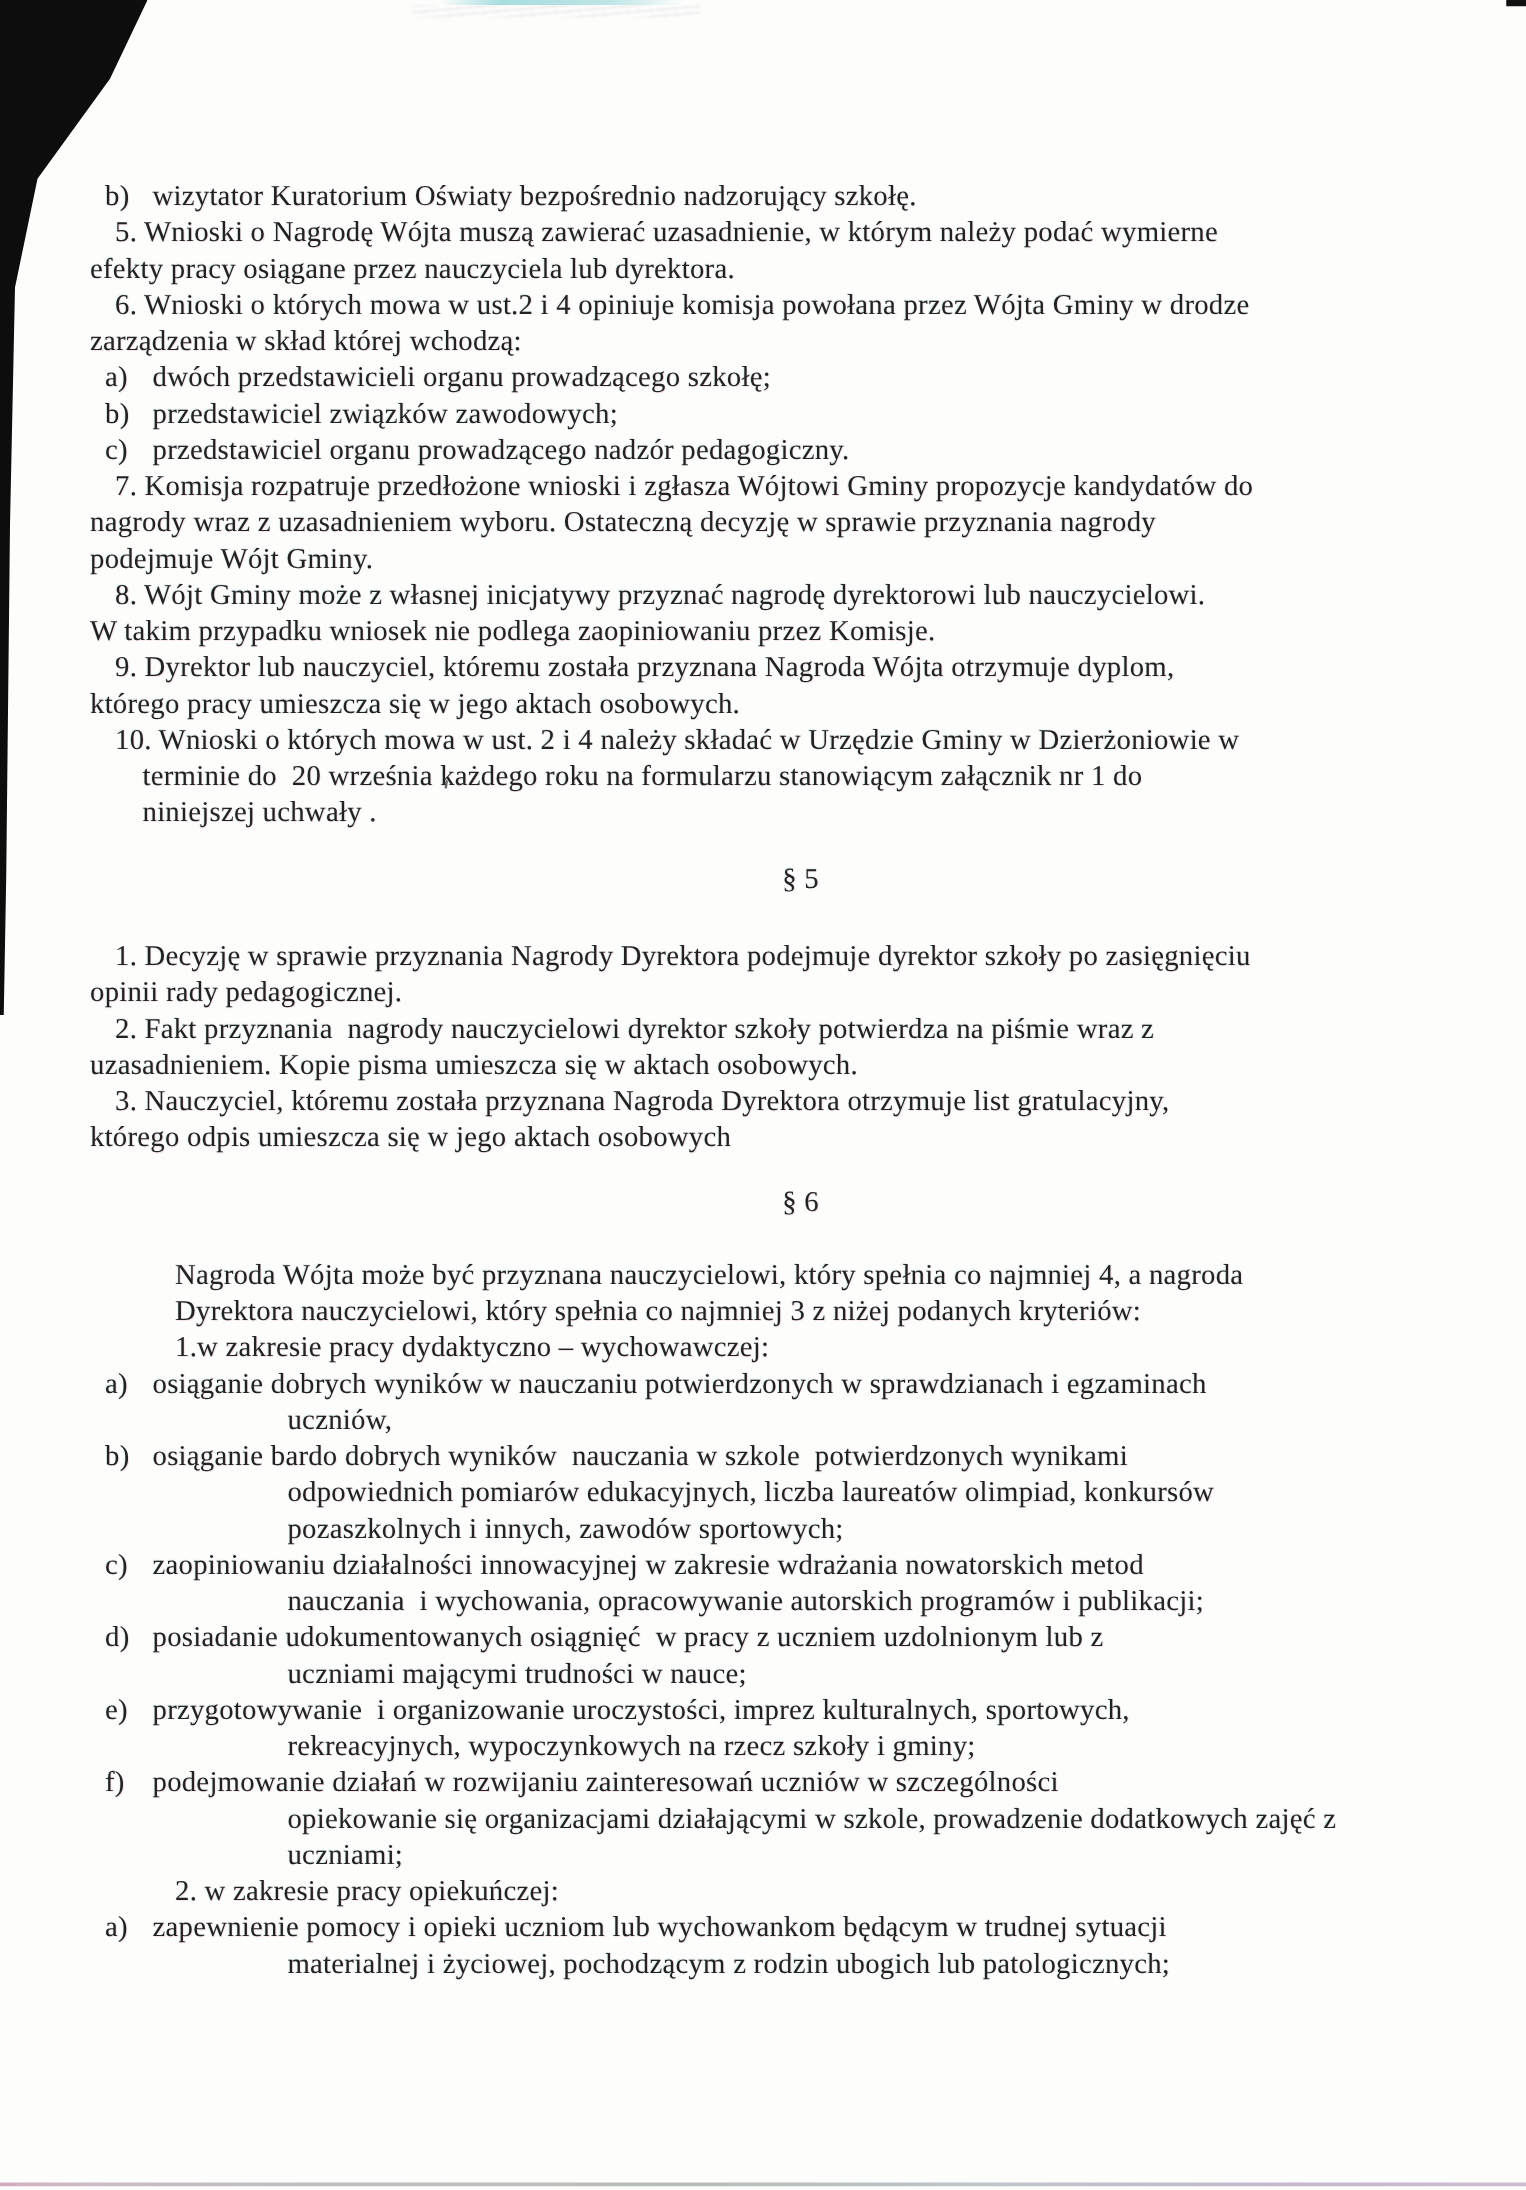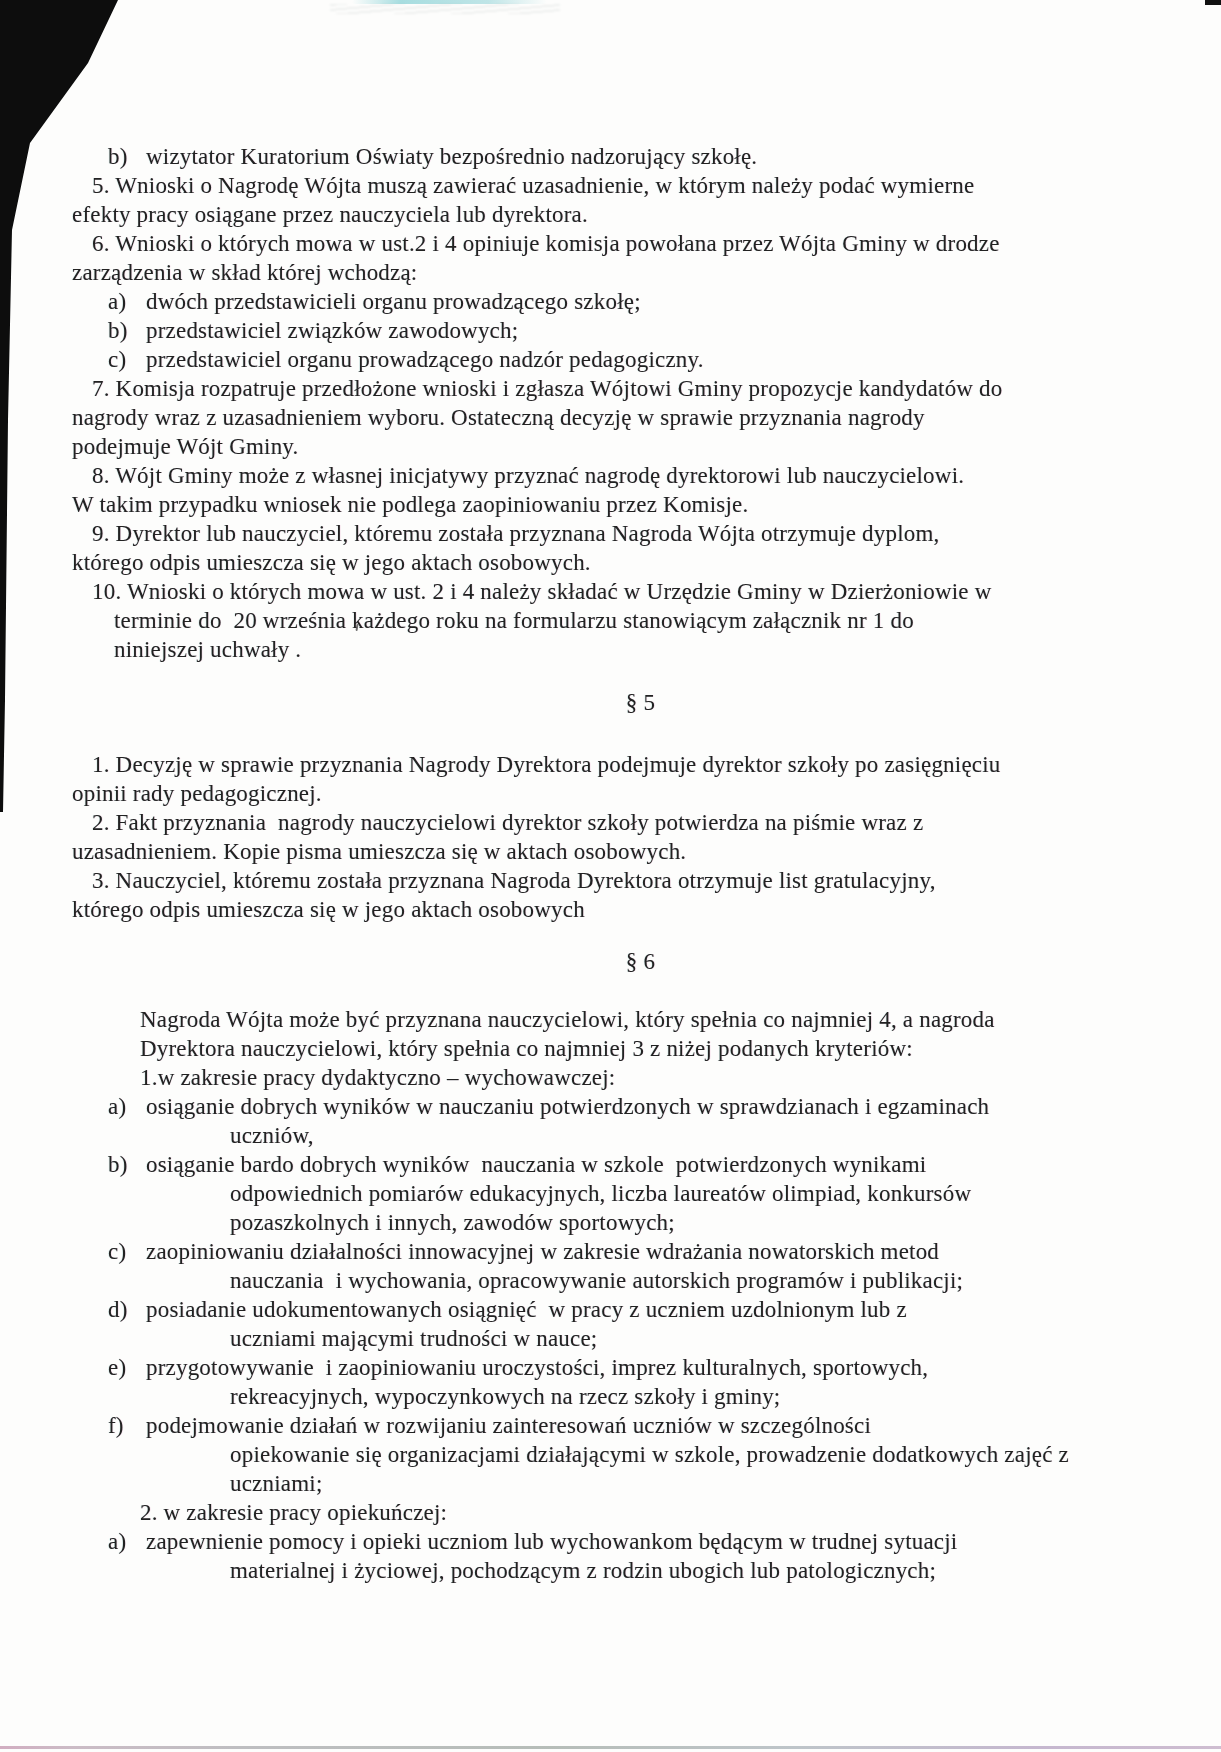--- a/index.html
+++ b/index.html
@@ -18,21 +18,21 @@
   .doc {
     position:absolute; left:0; top:142px; width:100%;
     font-size:23px; letter-spacing:0.2px;
     text-shadow: 0.7px 0.4px 0 rgba(200,40,130,0.13), -0.7px -0.4px 0 rgba(0,150,140,0.13);
   }
   .ln { height:29px; line-height:29px; white-space:pre; }
   .i-n  { padding-left:92px; }  
   .i-p  { padding-left:140px; }  
   .i-c  { padding-left:72px; }  
   .i-c10{ padding-left:114px; }  
-  .i-s  { padding-left:108px; }  
+  .i-s  { padding-left:84px; }  
   .i-sc { padding-left:230px; }  
   .mk { display:inline-block; width:38px; }
   .heading { height:29px; line-height:29px; text-align:center; padding-left:60px; }
 
   
   .corner-tri {
     position:absolute; left:0; top:0; width:130px; height:815px;
     background:#0d0d0d;
     clip-path:polygon(0 0, 118px 0, 88px 63px, 30px 143px, 12px 230px, 8px 420px, 5px 700px, 3px 812px, 0 812px);
   }
@@ -71,21 +71,21 @@
       <div class="ln i-c"><span>zarządzenia w skład której wchodzą:</span></div>
       <div class="ln i-s"><span class="mk">a)</span><span>dwóch przedstawicieli organu prowadzącego szkołę;</span></div>
       <div class="ln i-s"><span class="mk">b)</span><span>przedstawiciel związków zawodowych;</span></div>
       <div class="ln i-s"><span class="mk">c)</span><span>przedstawiciel organu prowadzącego nadzór pedagogiczny.</span></div>
       <div class="ln i-n"><span>7. Komisja rozpatruje przedłożone wnioski i zgłasza Wójtowi Gminy propozycje kandydatów do</span></div>
       <div class="ln i-c"><span>nagrody wraz z uzasadnieniem wyboru. Ostateczną decyzję w sprawie przyznania nagrody</span></div>
       <div class="ln i-c"><span>podejmuje Wójt Gminy.</span></div>
       <div class="ln i-n"><span>8. Wójt Gminy może z własnej inicjatywy przyznać nagrodę dyrektorowi lub nauczycielowi.</span></div>
       <div class="ln i-c"><span>W takim przypadku wniosek nie podlega zaopiniowaniu przez Komisje.</span></div>
       <div class="ln i-n"><span>9. Dyrektor lub nauczyciel, któremu została przyznana Nagroda Wójta otrzymuje dyplom,</span></div>
-      <div class="ln i-c"><span>którego odpis umieszcza się w jego aktach osobowych.</span></div>
+      <div class="ln i-c"><span>którego pracy umieszcza się w jego aktach osobowych.</span></div>
       <div class="ln i-n"><span>10. Wnioski o których mowa w ust. 2 i 4 należy składać w Urzędzie Gminy w Dzierżoniowie w</span></div>
       <div class="ln i-c10"><span>terminie do  20 września każdego roku na formularzu stanowiącym załącznik nr 1 do</span></div>
       <div class="ln i-c10"><span>niniejszej uchwały .</span></div>
       <div style="height: 24px;"></div>
       <div class="heading">§ 5</div>
       <div style="height: 33px;"></div>
       <div class="ln i-n"><span>1. Decyzję w sprawie przyznania Nagrody Dyrektora podejmuje dyrektor szkoły po zasięgnięciu</span></div>
       <div class="ln i-c"><span>opinii rady pedagogicznej.</span></div>
       <div class="ln i-n"><span>2. Fakt przyznania  nagrody nauczycielowi dyrektor szkoły potwierdza na piśmie wraz z</span></div>
       <div class="ln i-c"><span>uzasadnieniem. Kopie pisma umieszcza się w aktach osobowych.</span></div>
@@ -99,21 +99,21 @@
       <div class="ln i-p"><span>1.w zakresie pracy dydaktyczno – wychowawczej:</span></div>
       <div class="ln i-s"><span class="mk">a)</span><span>osiąganie dobrych wyników w nauczaniu potwierdzonych w sprawdzianach i egzaminach</span></div>
       <div class="ln i-sc"><span>uczniów,</span></div>
       <div class="ln i-s"><span class="mk">b)</span><span>osiąganie bardo dobrych wyników  nauczania w szkole  potwierdzonych wynikami</span></div>
       <div class="ln i-sc"><span>odpowiednich pomiarów edukacyjnych, liczba laureatów olimpiad, konkursów</span></div>
       <div class="ln i-sc"><span>pozaszkolnych i innych, zawodów sportowych;</span></div>
       <div class="ln i-s"><span class="mk">c)</span><span>zaopiniowaniu działalności innowacyjnej w zakresie wdrażania nowatorskich metod</span></div>
       <div class="ln i-sc"><span>nauczania  i wychowania, opracowywanie autorskich programów i publikacji;</span></div>
       <div class="ln i-s"><span class="mk">d)</span><span>posiadanie udokumentowanych osiągnięć  w pracy z uczniem uzdolnionym lub z</span></div>
       <div class="ln i-sc"><span>uczniami mającymi trudności w nauce;</span></div>
-      <div class="ln i-s"><span class="mk">e)</span><span>przygotowywanie  i zaopiniowaniu uroczystości, imprez kulturalnych, sportowych,</span></div>
+      <div class="ln i-s"><span class="mk">e)</span><span>przygotowywanie  i organizowanie uroczystości, imprez kulturalnych, sportowych,</span></div>
       <div class="ln i-sc"><span>rekreacyjnych, wypoczynkowych na rzecz szkoły i gminy;</span></div>
       <div class="ln i-s"><span class="mk">f)</span><span>podejmowanie działań w rozwijaniu zainteresowań uczniów w szczególności</span></div>
       <div class="ln i-sc"><span>opiekowanie się organizacjami działającymi w szkole, prowadzenie dodatkowych zajęć z</span></div>
       <div class="ln i-sc"><span>uczniami;</span></div>
       <div class="ln i-p"><span>2. w zakresie pracy opiekuńczej:</span></div>
       <div class="ln i-s"><span class="mk">a)</span><span>zapewnienie pomocy i opieki uczniom lub wychowankom będącym w trudnej sytuacji</span></div>
       <div class="ln i-sc"><span>materialnej i życiowej, pochodzącym z rodzin ubogich lub patologicznych;</span></div>
     </div>
   <div class="stray-tick"></div>
   <div class="bottom-line"></div>

